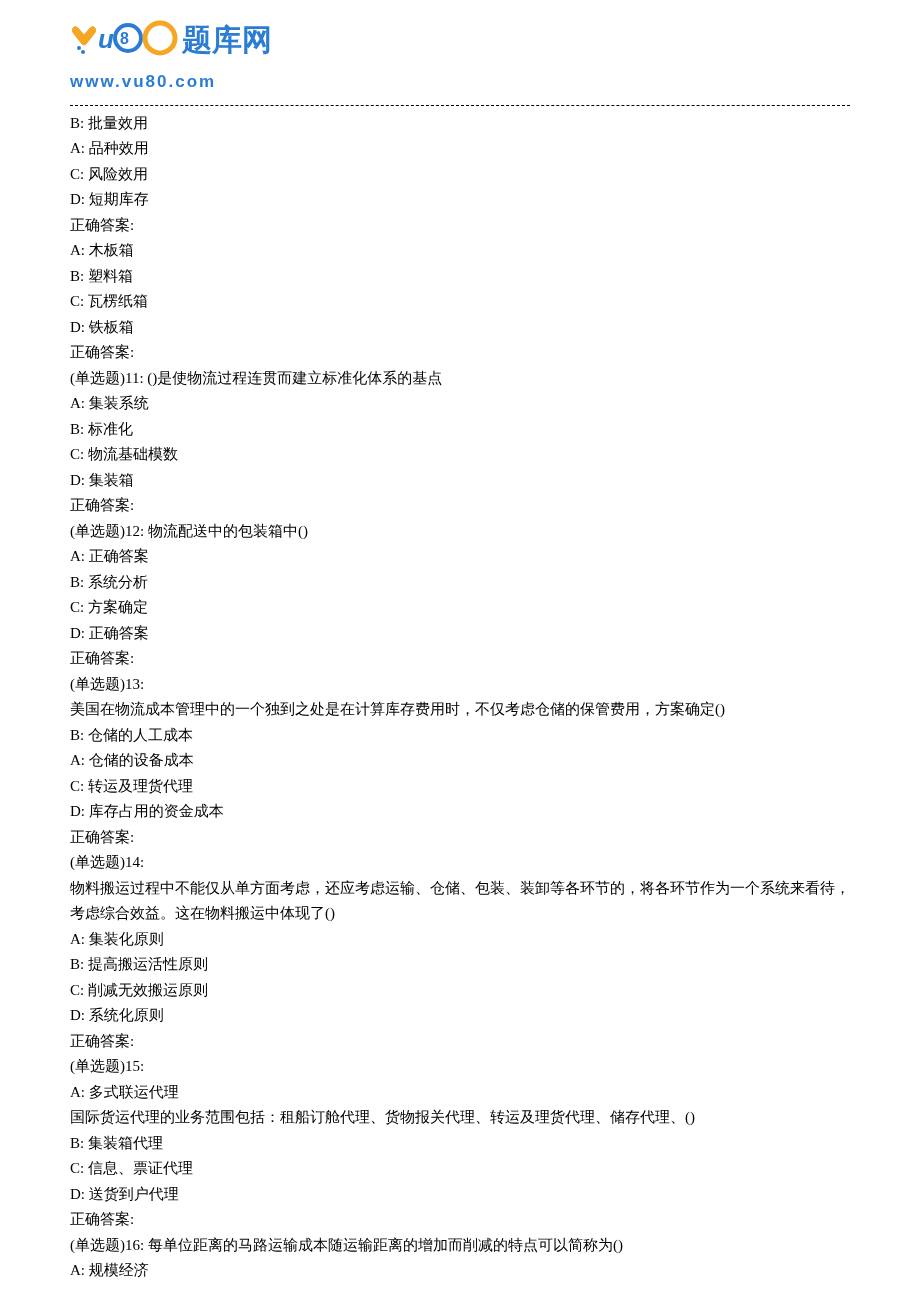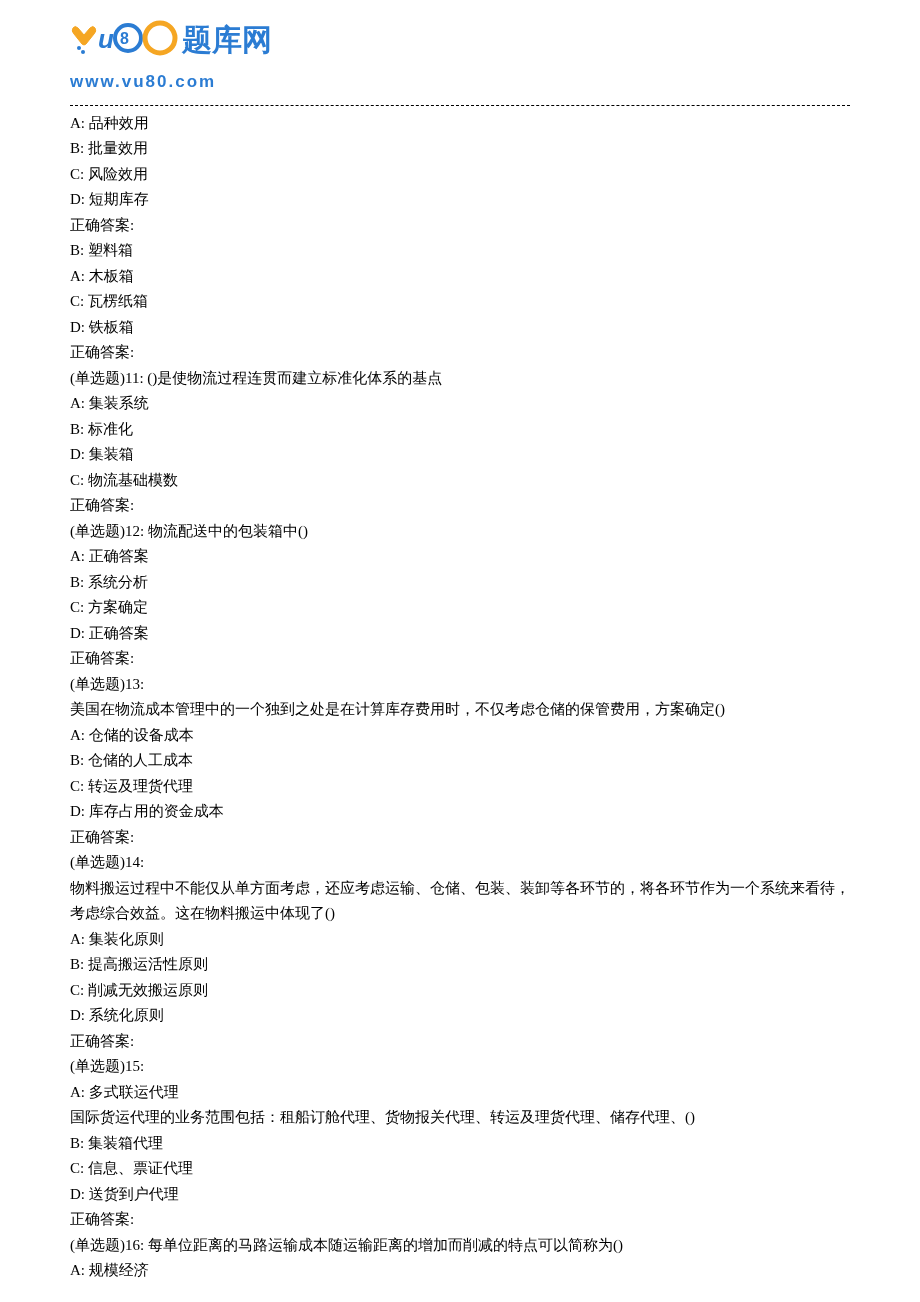--- a/index.html
+++ b/index.html
@@ -63,46 +63,46 @@
         <text x="112" y="30" font-family="SimHei, Arial" font-size="30" font-weight="bold" fill="#2b7cd3">题库网</text>
       </g>
     </svg>
   </div>
   <div class="logo-url">www.vu80.com</div>
 </div>
 
 <hr class="divider">
 
 <div class="content" id="content-container">
-<div class="line">A: 品种效用</div>
-    <div class="line">B: 批量效用</div>
+<div class="line">B: 批量效用</div>
+    <div class="line">A: 品种效用</div>
     <div class="line">C: 风险效用</div>
     <div class="line">D: 短期库存</div>
     <div class="line">正确答案:</div>
+    <div class="line">A: 木板箱</div>
     <div class="line">B: 塑料箱</div>
-    <div class="line">A: 木板箱</div>
     <div class="line">C: 瓦楞纸箱</div>
     <div class="line">D: 铁板箱</div>
     <div class="line">正确答案:</div>
     <div class="line">(单选题)11: ()是使物流过程连贯而建立标准化体系的基点</div>
     <div class="line">A: 集装系统</div>
     <div class="line">B: 标准化</div>
+    <div class="line">C: 物流基础模数</div>
     <div class="line">D: 集装箱</div>
-    <div class="line">C: 物流基础模数</div>
     <div class="line">正确答案:</div>
     <div class="line">(单选题)12: 物流配送中的包装箱中()</div>
     <div class="line">A: 正确答案</div>
     <div class="line">B: 系统分析</div>
     <div class="line">C: 方案确定</div>
     <div class="line">D: 正确答案</div>
     <div class="line">正确答案:</div>
     <div class="line">(单选题)13:</div>
     <div class="line">美国在物流成本管理中的一个独到之处是在计算库存费用时，不仅考虑仓储的保管费用，方案确定()</div>
+    <div class="line">B: 仓储的人工成本</div>
     <div class="line">A: 仓储的设备成本</div>
-    <div class="line">B: 仓储的人工成本</div>
     <div class="line">C: 转运及理货代理</div>
     <div class="line">D: 库存占用的资金成本</div>
     <div class="line">正确答案:</div>
     <div class="line">(单选题)14:</div>
     <div class="line">物料搬运过程中不能仅从单方面考虑，还应考虑运输、仓储、包装、装卸等各环节的，将各环节作为一个系统来看待，考虑综合效益。这在物料搬运中体现了()</div>
     <div class="line">A: 集装化原则</div>
     <div class="line">B: 提高搬运活性原则</div>
     <div class="line">C: 削减无效搬运原则</div>
     <div class="line">D: 系统化原则</div>
     <div class="line">正确答案:</div>

